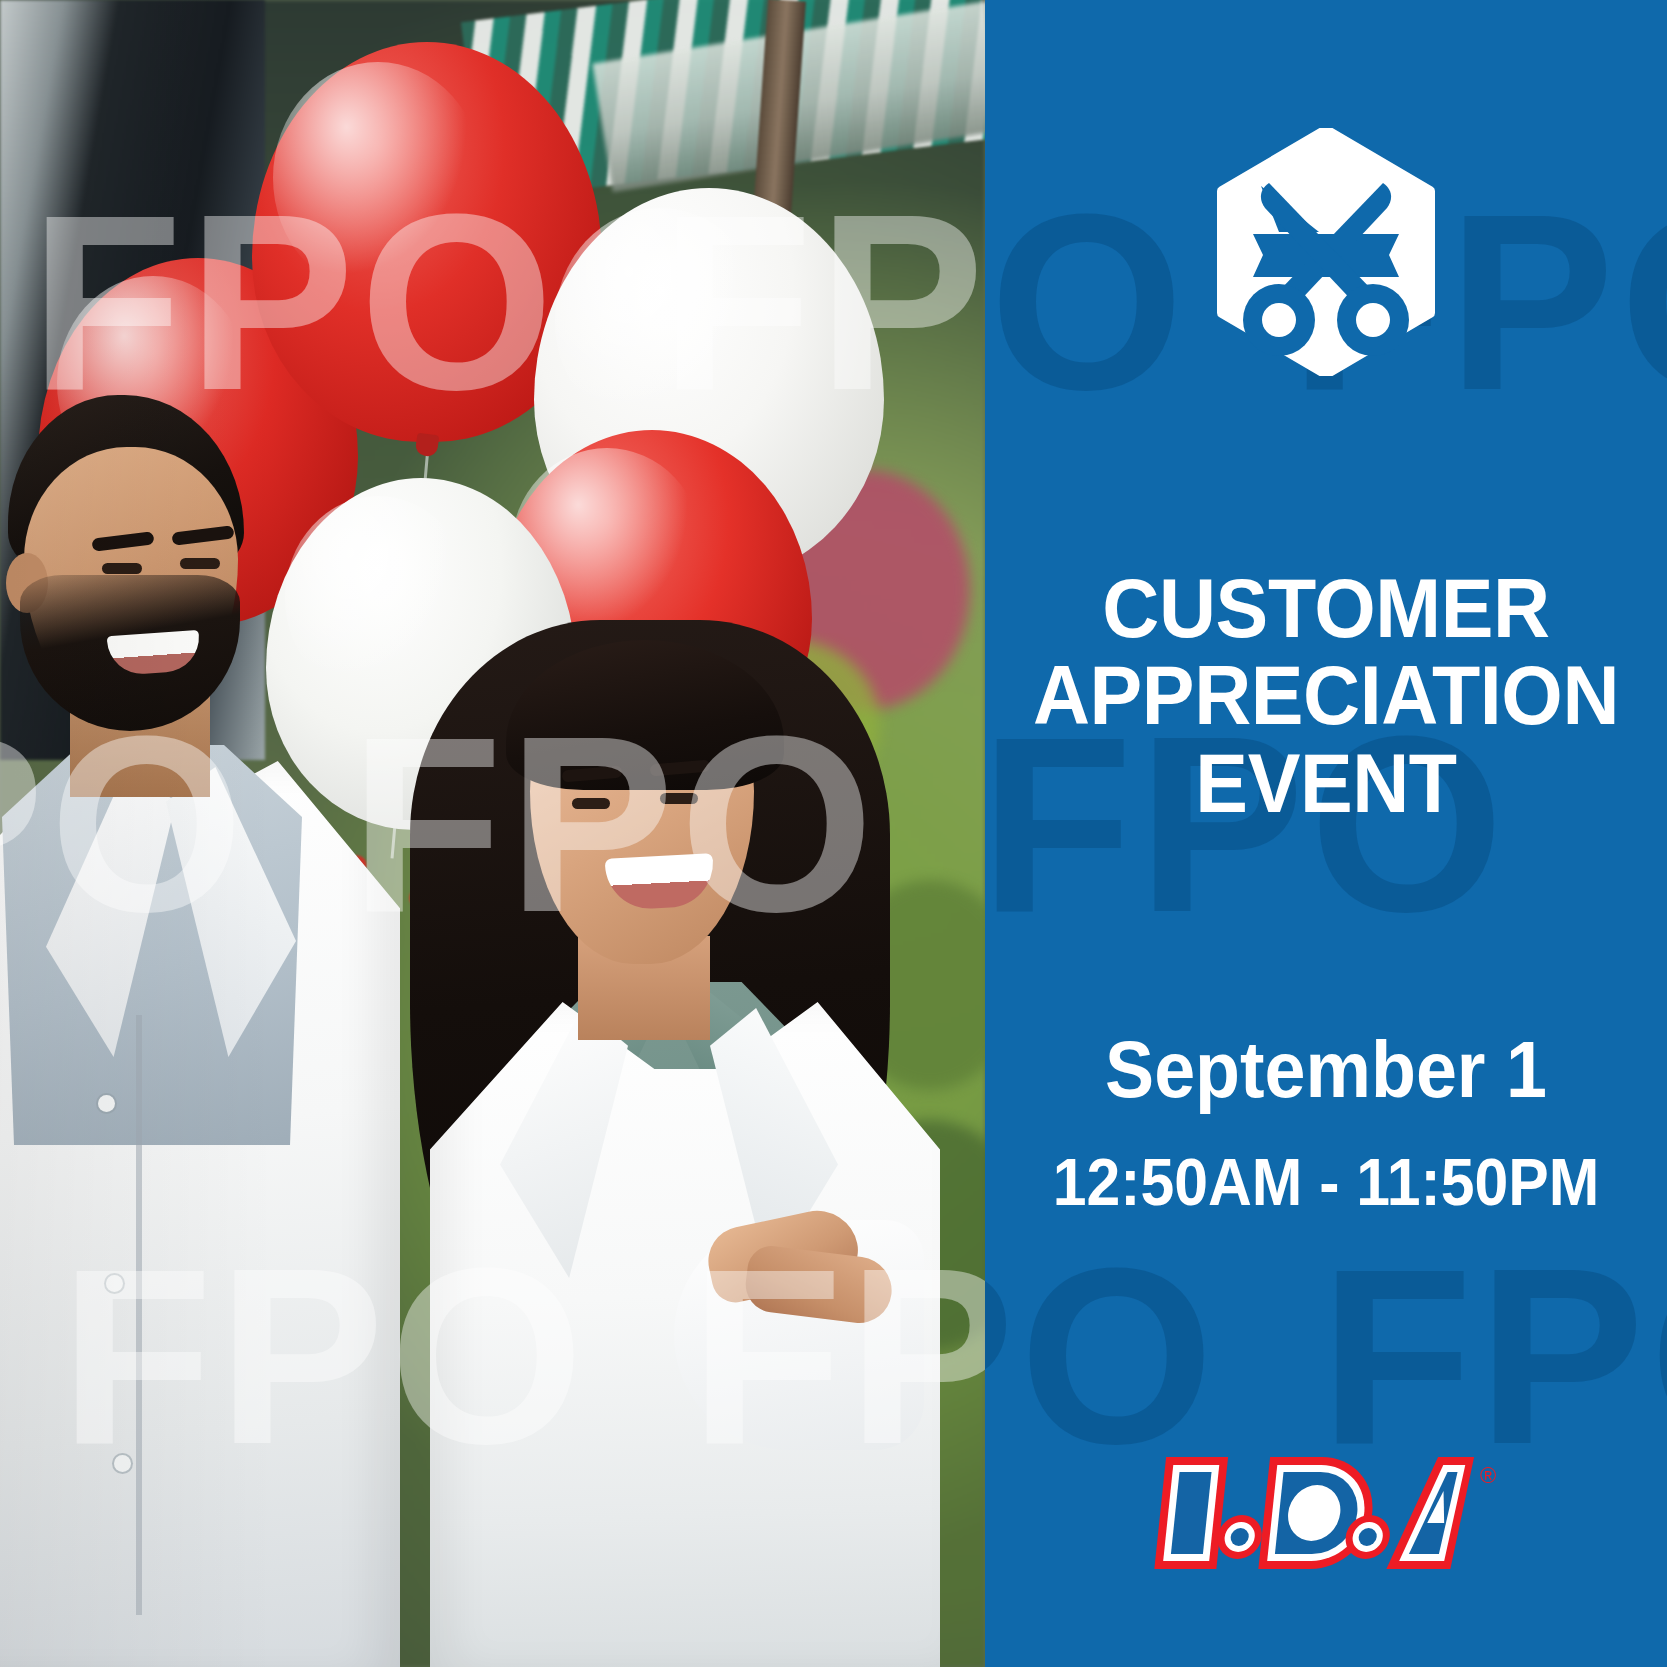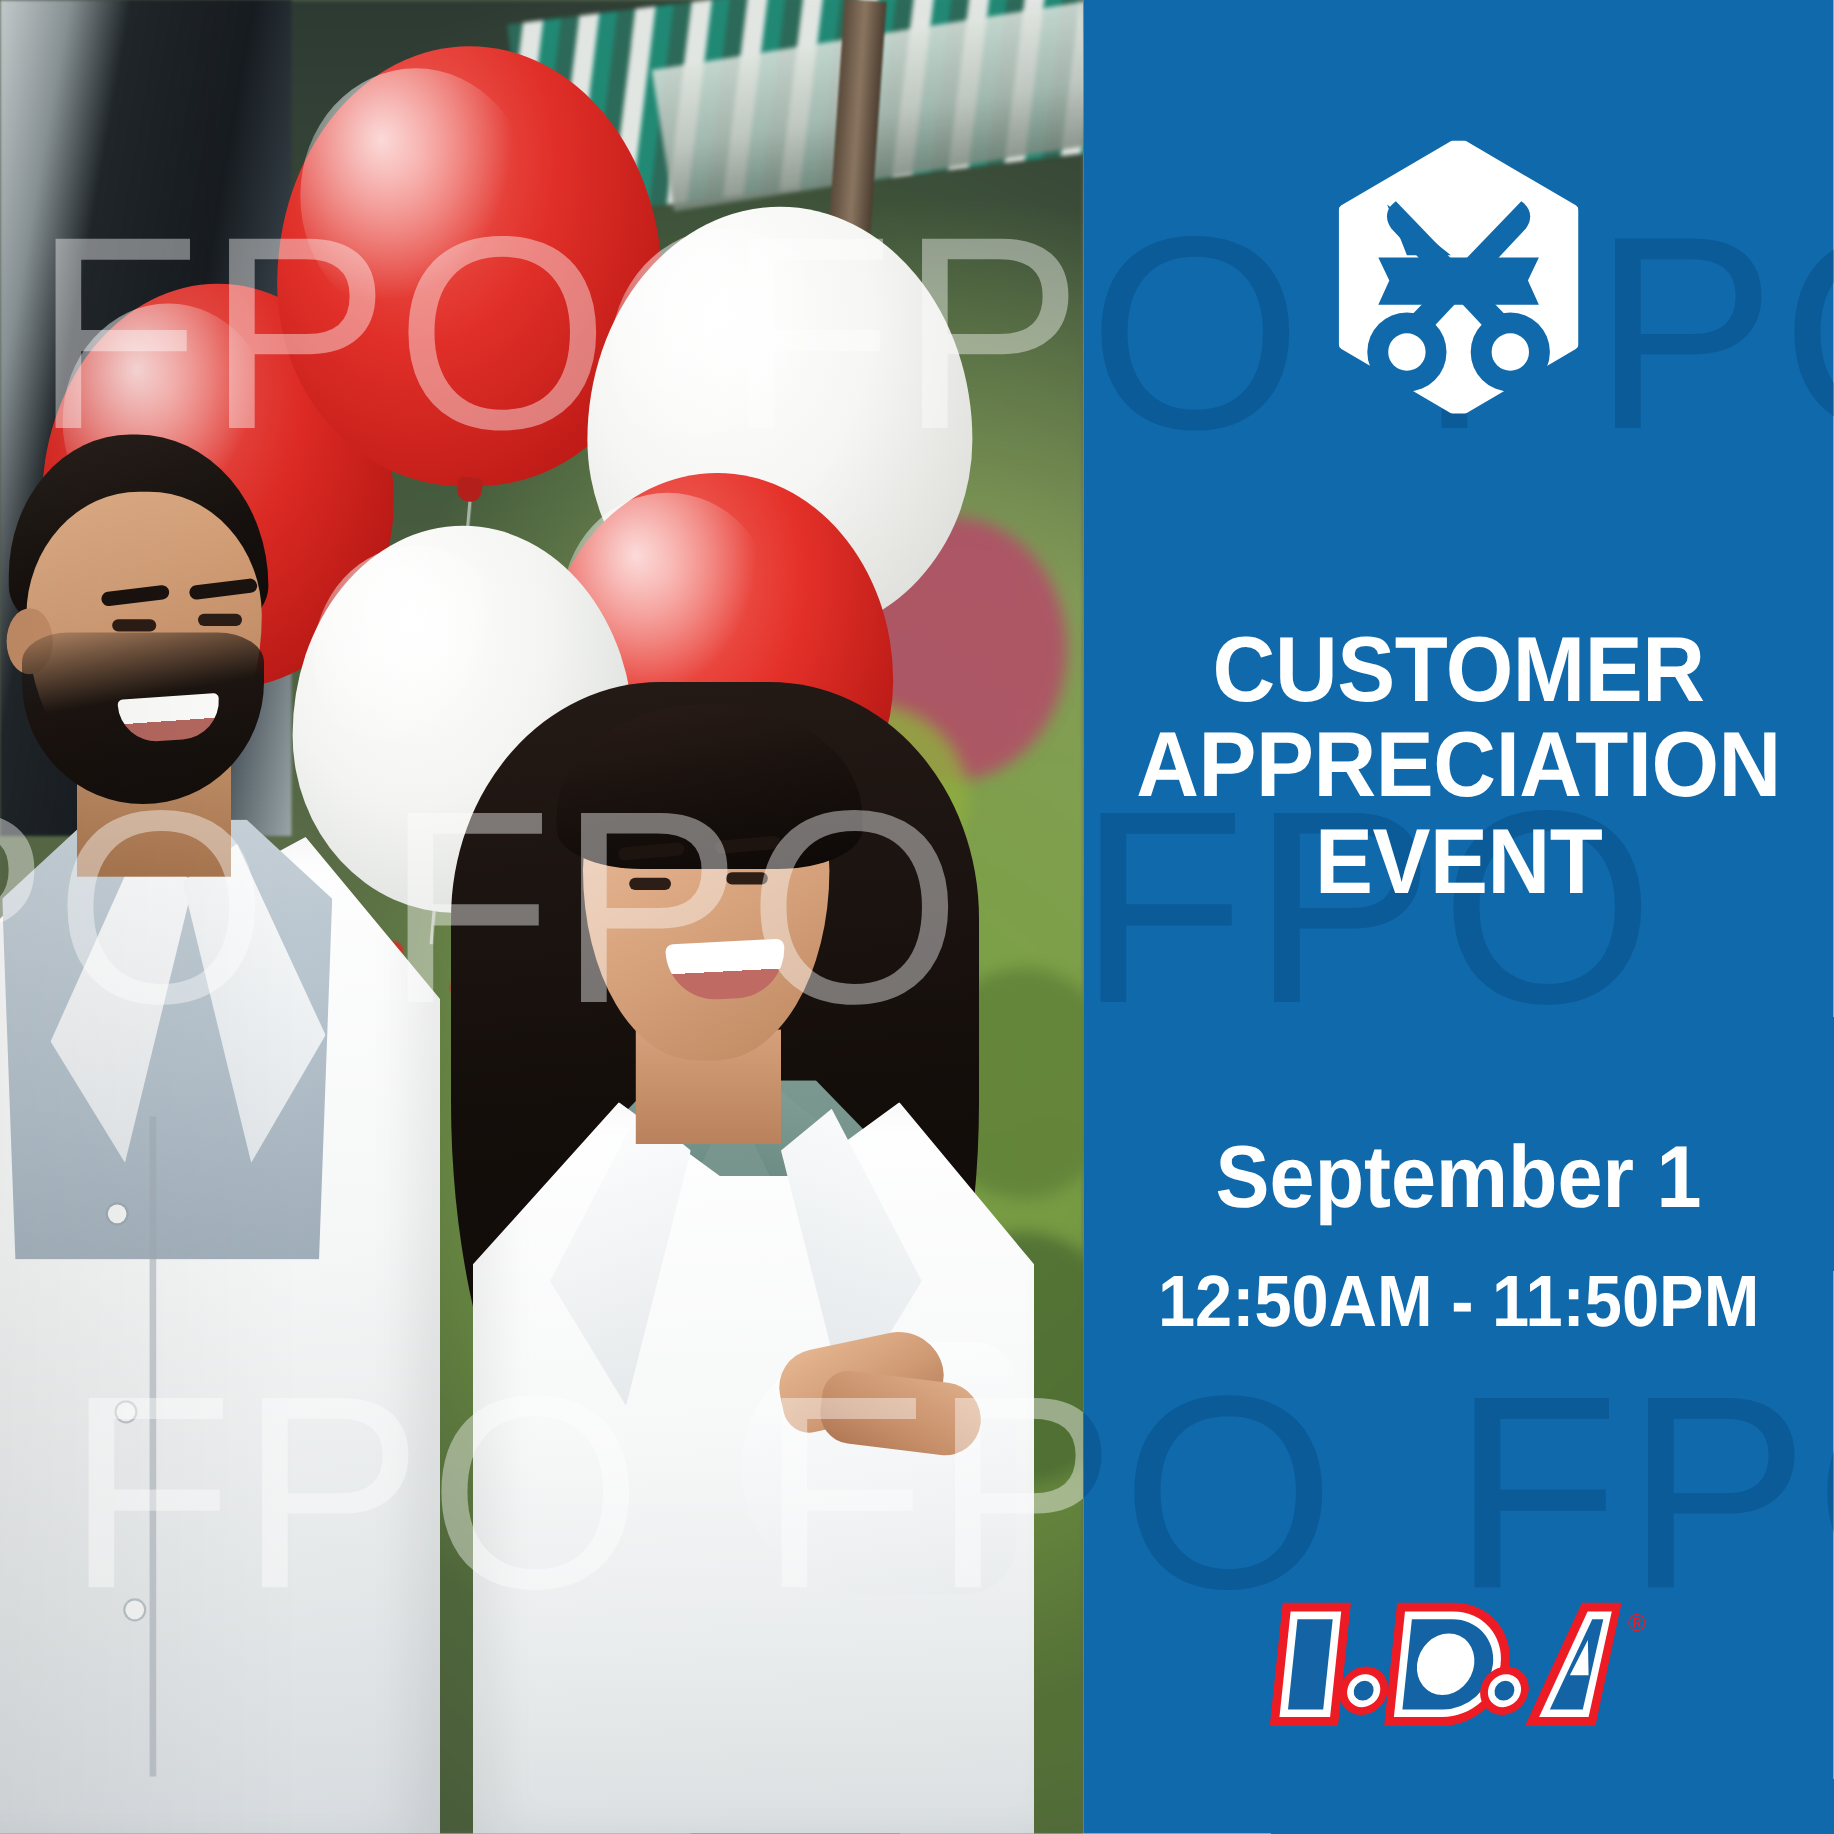--- a/index.html
+++ b/index.html
@@ -278,21 +278,21 @@
 
   
   .wm-layer {
     position:absolute; inset:0;
     pointer-events:none; overflow:hidden;
   }
   .wm-row {
     position:absolute; left:0;
     white-space:nowrap;
     font-family:"Liberation Sans", sans-serif;
-    font-weight:400;
+    font-weight:700;
     letter-spacing:.02em;
     line-height:1;
     user-select:none;
   }
   .wm-photo .wm-row { color:rgba(255,255,255,.42); font-size:250px; }
   .wm-blue  .wm-row { color:rgba(8,82,138,.62);   font-size:250px; }
 
   
   .hex-wrap {
     position:absolute; left:50%; top:128px; transform:translateX(-50%);

